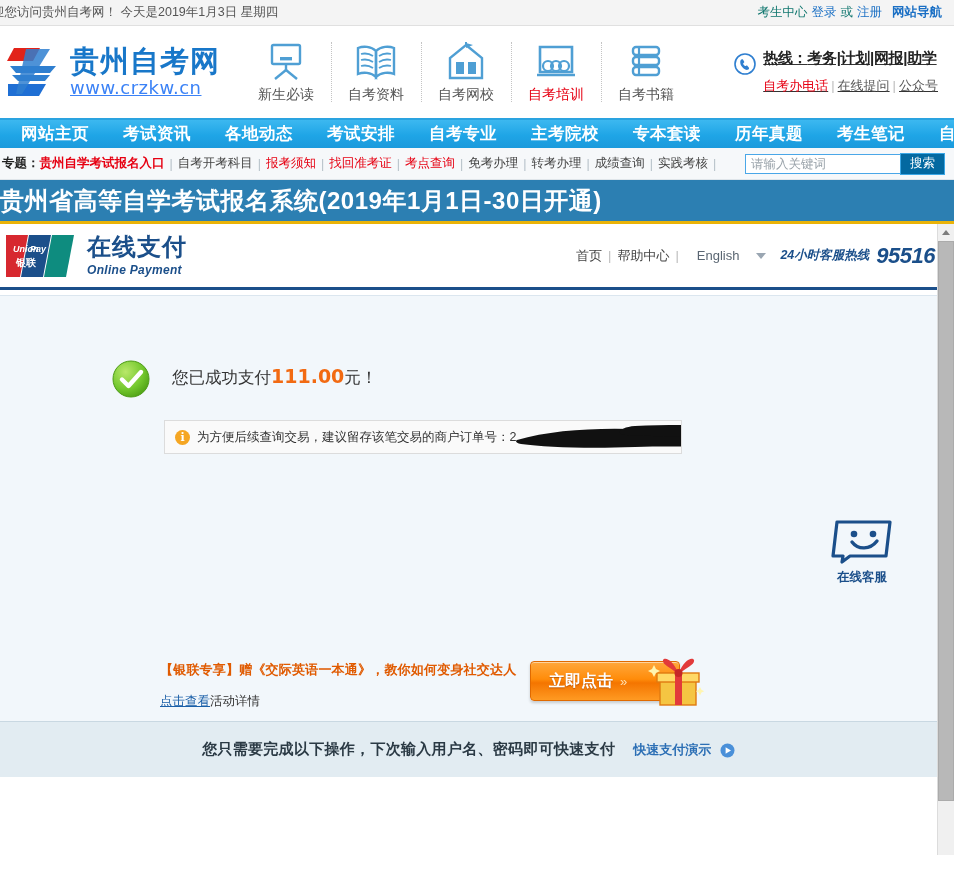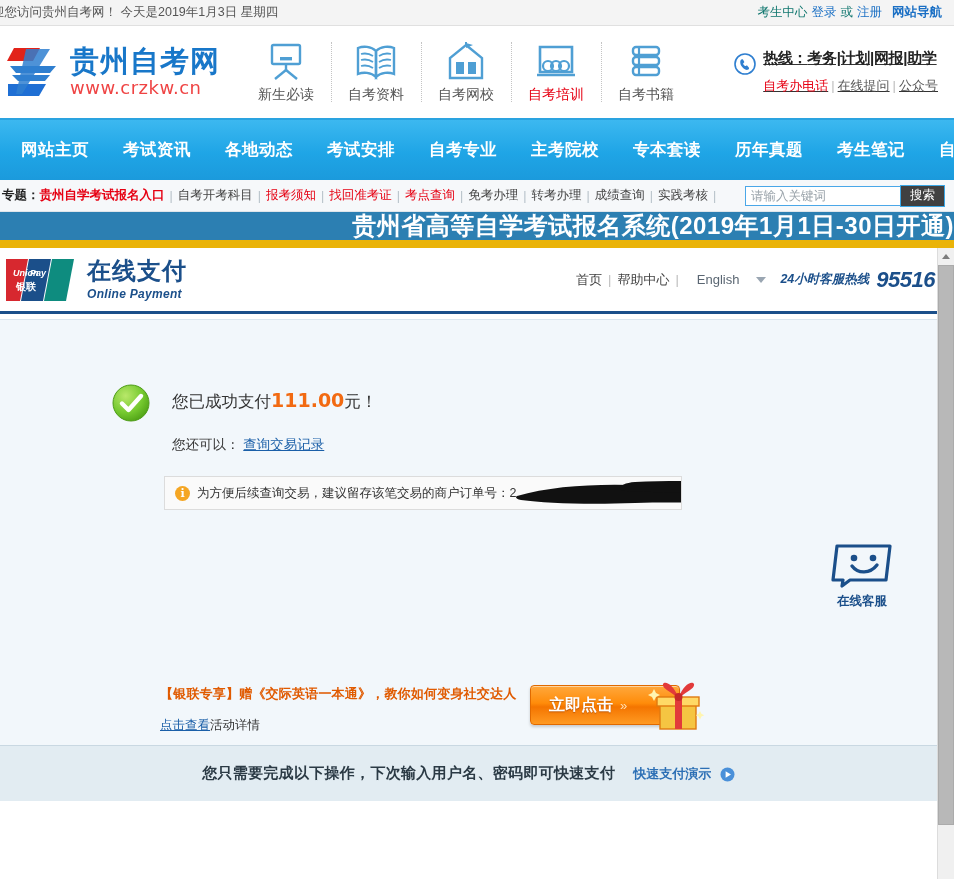--- a/index.html
+++ b/index.html
@@ -55,24 +55,25 @@
   .logo-cn {
     font-size: 29px;
     font-weight: bold;
     color: #1877c9;
     letter-spacing: 1px;
     line-height: 1.05;
     font-family: "Liberation Sans", "DejaVu Sans", sans-serif;
   }
   .logo-url {
     font-size: 18px;
-    color: #ef4444;
+    color: #3b82f6;
     letter-spacing: 0.5px;
     margin-top: 1px;
     font-family: "DejaVu Sans", sans-serif;
+    text-decoration: underline;
   }
 
   .quicknav { display: flex; align-items: center; margin-left: 16px; }
   .qn-item {
     width: 90px;
     text-align: center;
     padding: 4px 0;
     position: relative;
     cursor: pointer;
   }
@@ -105,21 +106,21 @@
     font-size: 13px;
     color: #555;
     margin-top: 9px;
     white-space: nowrap;
   }
   .hot-row2 .red { color: #e60012; }
   .hot-sep { color: #bbb; margin: 0 3px; }
 
   
   .mainnav {
-    height: 60px;
+    height: 28px;
     background: linear-gradient(180deg,#3cb8f0 0%, #1fa5e6 55%, #1b9adc 100%);
     display: flex;
     align-items: center;
     padding: 0 4px;
   }
   .nav-item {
     color: #fff;
     font-size: 16.5px;
     font-weight: bold;
     padding: 0 17px;
@@ -153,37 +154,37 @@
     padding: 0 5px;
     font-size: 12.5px;
     color: #888;
     outline: none;
     font-family: "Liberation Sans", sans-serif;
     background: #fff;
   }
   .search-input::placeholder { color: #9aa3aa; }
   .search-btn {
     height: 22px;
-    background: #404040;
+    background: #0369a1;
     color: #fff;
     border: 1px solid #3ba7e6;
     font-size: 12.5px;
     padding: 0 9px;
     cursor: pointer;
     font-family: "Liberation Sans", sans-serif;
   }
 
   
   .banner {
-    height: 36px;
+    height: 44px;
     background: #2c7fb2;
     display: flex;
     align-items: center;
-    justify-content: flex-end;
-    border-bottom: 8px solid #eab308;
+    justify-content: flex-start;
+    border-bottom: 3px solid #eab308;
   }
   .banner-title {
     color: #fff;
     font-size: 24px;
     font-weight: bold;
     letter-spacing: 0.5px;
     font-family: "Liberation Sans", "DejaVu Sans", sans-serif;
   }
 
   
@@ -646,24 +647,20 @@
               <stop offset="60%" stop-color="#74c82e"></stop>
               <stop offset="100%" stop-color="#4a9c12"></stop>
             </radialGradient>
           </defs>
           <circle cx="19" cy="19" r="18" fill="url(#gck)" stroke="#4e9c18" stroke-width="1"></circle>
           <path d="M10 19.5 L16.5 26 L29 12" fill="none" stroke="#ffffff" stroke-width="4.4" stroke-linecap="round" stroke-linejoin="round"></path>
         </svg>
         <div class="succ-block">
           <div class="succ-line1">
             <span>您已成功支付</span><span class="succ-amount">111.00</span><span>元！</span>
-          </div>
-          <div class="succ-line3">
-            <span>您还可以：</span>
-            <a class="link-u">查询交易记录</a>
           </div>
         </div>
       </div>
 
       <div class="order-box">
         <span class="info-ico">i</span>
         <span>为方便后续查询交易，建议留存该笔交易的商户订单号：</span>
           <span>2</span>
         <svg class="redact" viewBox="0 0 320 29">
           <path d="M2 17 C40 6 90 4 140 7 C190 10 240 6 300 11 C312 12 316 17 300 20 C240 27 180 22 120 24 C70 26 30 24 6 21 C1 20 0 18 2 17 Z" fill="#111"></path>

